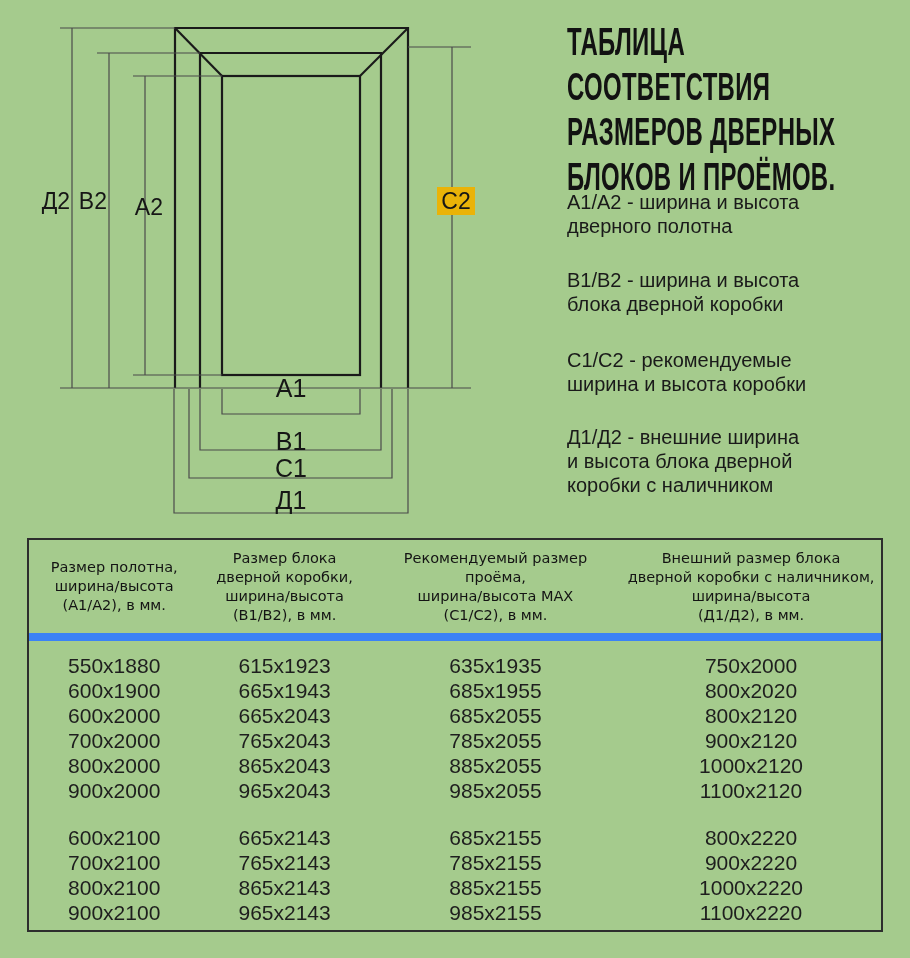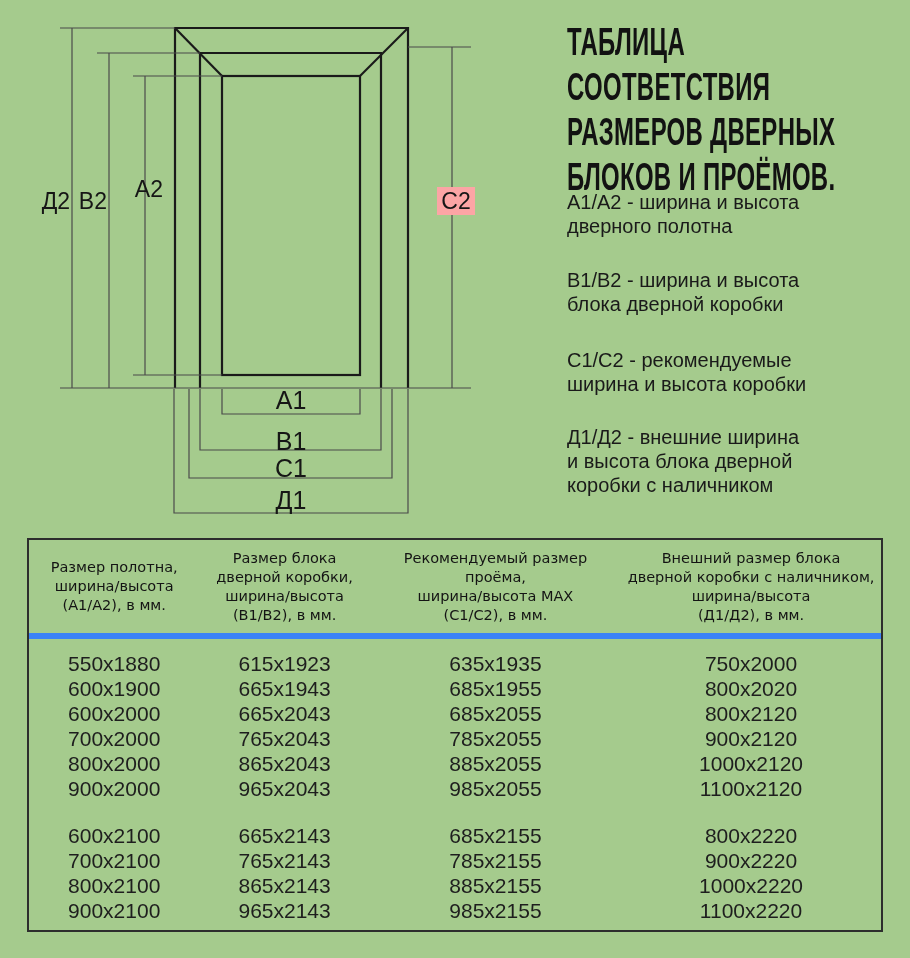--- a/index.html
+++ b/index.html
@@ -8,38 +8,38 @@
     background:#a5cb8d; color:#1c1c1c;
     font-family:"Liberation Sans","DejaVu Sans",sans-serif;
   }
   .diagram-svg{position:absolute;left:0;top:0;}
   .dim-label{
     position:absolute; font-size:23px; line-height:28px; color:#161616;
     font-family:"Liberation Sans","DejaVu Sans",sans-serif;
   }
   .dim-label.right-align{text-align:right;}
   .dim-label.center{text-align:center;}
-  .dim-label.on-line{background:#fca5a5;}
+  .dim-label.on-line{background:#eab308;}
   .dim-label.bottom{font-size:25px; line-height:25px;}
   .main-title{
     position:absolute; left:567px; top:20px; width:480px;
     font-size:38px; line-height:45px; font-weight:bold; color:#121212;
     transform:scaleX(0.63); transform-origin:left top; letter-spacing:0.5px;
   }
   .legend-p{
     position:absolute; left:567px; width:340px;
     font-size:20px; line-height:24px; color:#1a1a1a;
   }
   .size-table{
     position:absolute; left:27px; top:538px; width:856px; height:394px;
     border:2px solid #2d2d2d; box-sizing:border-box;
   }
   .thead{
     display:flex; align-items:center; height:93px;
-    border-bottom:6px solid #3b82f6; box-sizing:content-box;
+    border-bottom:8px solid #3b82f6; box-sizing:content-box;
   }
   .th{
     text-align:center; font-size:14.5px; line-height:19px; color:#141414;
     font-family:"DejaVu Sans","Liberation Sans",sans-serif;
   }
   .tbody{padding-top:12px;}
   .trow{display:flex; height:25px; align-items:center;}
   .tgroup + .tgroup{margin-top:22px;}
   .td{text-align:center; font-size:21px; color:#1e1e1e;}
   .th:nth-child(1),.td:nth-child(1){width:20%;}
@@ -73,23 +73,23 @@
       <path d="M60,388 H471"></path>
       <path d="M222,389 V414 H360 V389"></path>
       <path d="M200,389 V450 H381 V389"></path>
       <path d="M189,389 V478 H392 V389"></path>
       <path d="M174,389 V513 H408 V389"></path>
     </g>
   </svg>
 
   <div class="dim-label right-align" style="left:20px; top:187px; width:50px;">Д2</div>
   <div class="dim-label right-align" style="left:73px; top:187px; width:34px;">В2</div>
-  <div class="dim-label right-align" style="left:109px; top:175px; width:54px;">А2</div>
+  <div class="dim-label right-align" style="left:109px; top:193px; width:54px;">А2</div>
   <div class="dim-label center on-line" style="left:437px; top:187px; width:38px;">С2</div>
-  <div class="dim-label bottom center" style="left:261px; top:388px; width:60px;">А1</div>
+  <div class="dim-label bottom center" style="left:261px; top:376px; width:60px;">А1</div>
   <div class="dim-label bottom center" style="left:261px; top:429px; width:60px;">В1</div>
   <div class="dim-label bottom center" style="left:261px; top:456px; width:60px;">С1</div>
   <div class="dim-label bottom center" style="left:261px; top:488px; width:60px;">Д1</div>
 
   <div class="main-title">
     <div>ТАБЛИЦА СООТВЕТСТВИЯ</div>
     <div>РАЗМЕРОВ ДВЕРНЫХ</div>
     <div>БЛОКОВ И ПРОЁМОВ.</div>
   </div>
 

